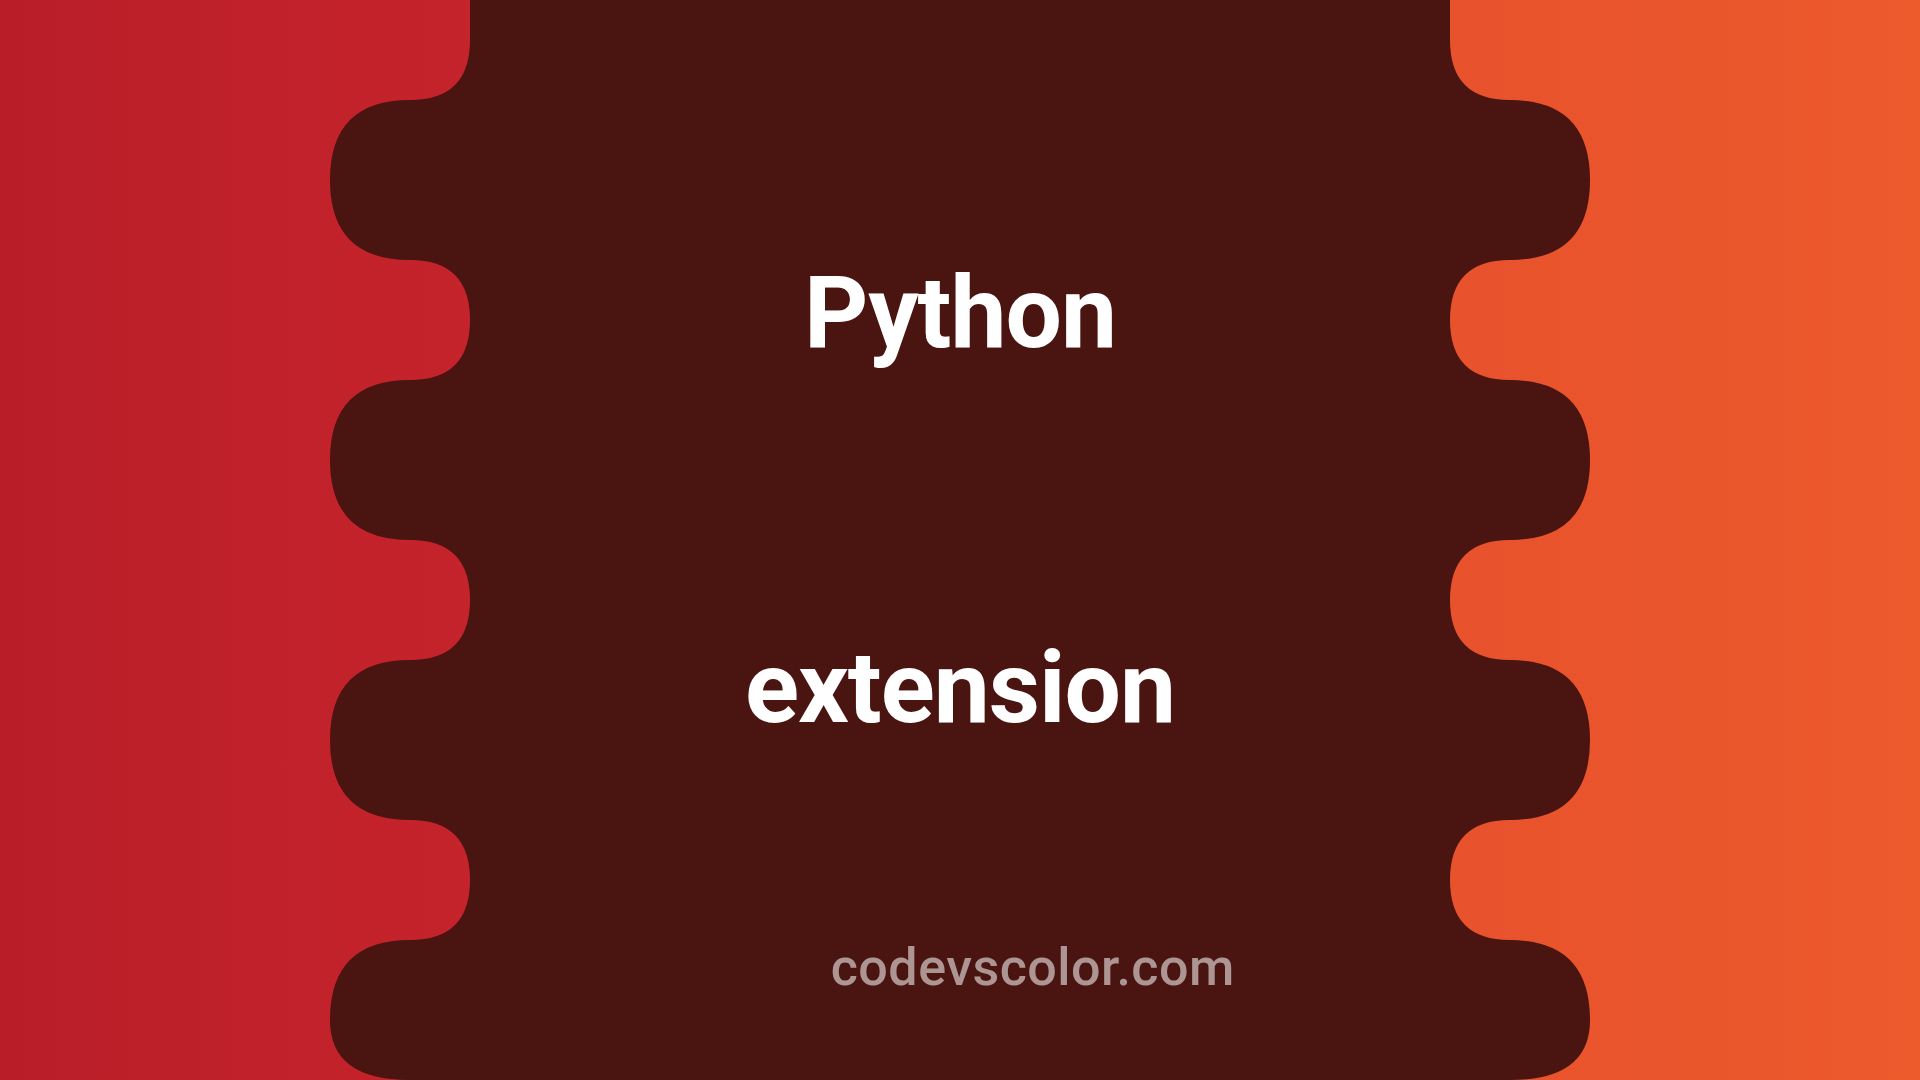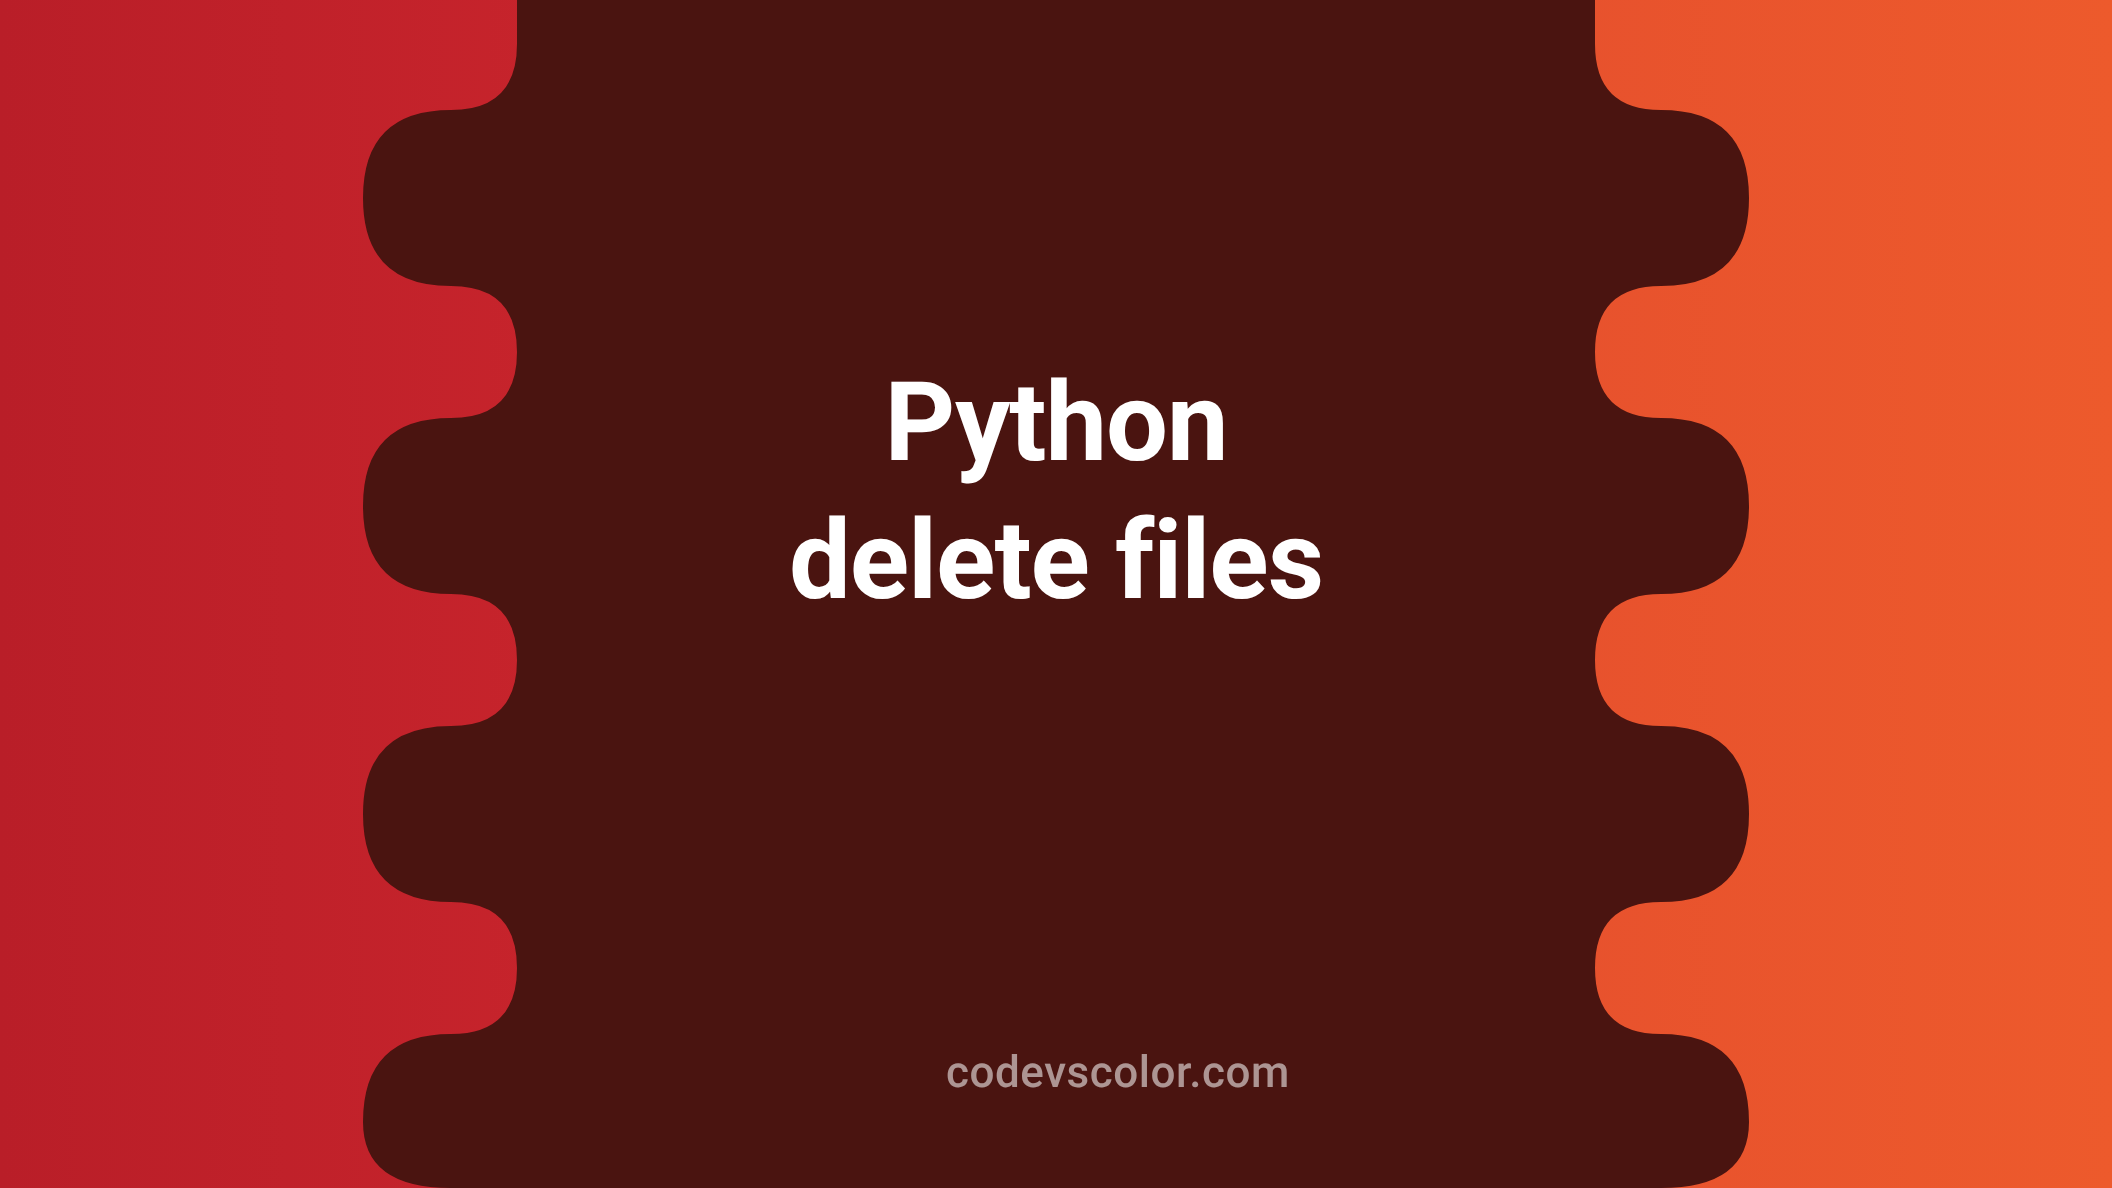--- a/index.html
+++ b/index.html
@@ -75,21 +75,21 @@
       letter-spacing: -1px;
     }
     
     .watermark {
       position: absolute;
       z-index: 3;
       bottom: 82px;
       left: 50%;
       transform: translateX(-32%);
       color: rgba(255, 255, 255, 0.55);
-      font-size: 40px;
+      font-size: 52px;
       font-weight: 500;
       letter-spacing: 0.5px;
     }
   </style>
 </head>
 <body>
 
 <div class="container">
   <div class="left-gradient"></div>
   <div class="right-gradient"></div>
@@ -132,19 +132,20 @@
         Q 1450 100 1450 40
         L 1450 0
         Z
       "></path>
     </svg>
   </div>
 
   <div class="text-content">
     <div class="title-text">
       <span>Python</span><br>
-      <span>delete files</span><br>
       <br>
+      <br>
+      <span>extension</span>
     </div>
   </div>
 
   <div class="watermark">codevscolor.com</div>
 </div>
 
 </body></html>

